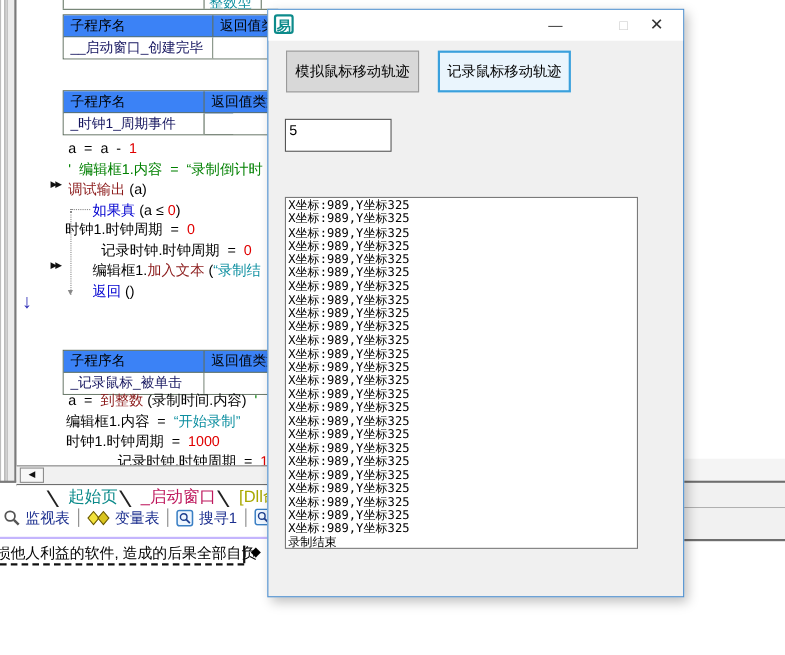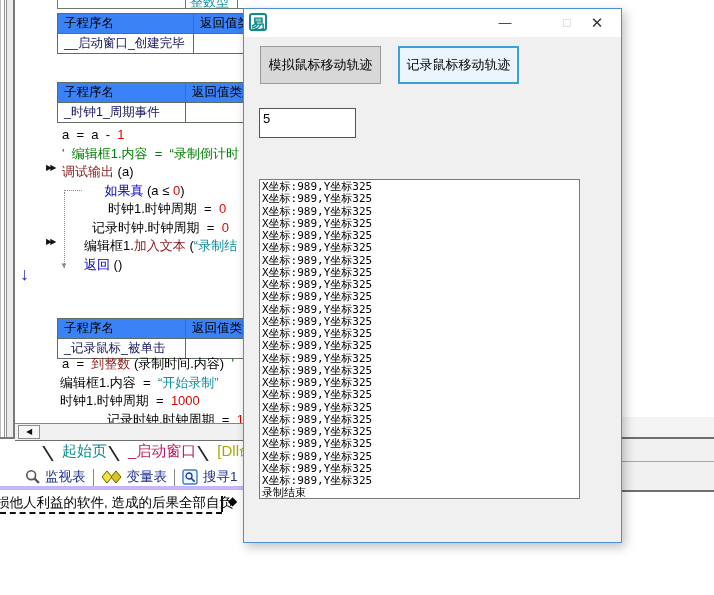--- a/index.html
+++ b/index.html
@@ -52,22 +52,22 @@
 
   .tabbar{position:absolute;left:15px;top:441px;width:228px;height:20px;background:#fff;
           display:flex;align-items:flex-end;font-size:15px;overflow:hidden;}
   .tsep{width:8px;height:15px;border-left:2px solid #222;transform:skewX(32deg);
         margin:0 5px 0 6px;flex:none;}
   .tsep.first{margin-left:32px;}
   .tab{white-space:nowrap;flex:none;}
   .tab0{color:#0b8a8a;} .tab1{color:#be185d;} .tab2{color:#a8a800;}
 
   .toolbar{position:absolute;left:0;top:462px;width:243px;height:28px;background:#fff;
-           border-bottom:4px solid #c4b5fd;display:flex;align-items:flex-end;
-           font-size:13.5px;color:#1c2f8f;overflow:hidden;box-sizing:border-box;padding-left:22px;}
+           border-bottom:2px solid #c4b5fd;display:flex;align-items:flex-start;
+           font-size:13.5px;color:#1c2f8f;overflow:hidden;box-sizing:border-box;}
   .titem{display:flex;align-items:center;gap:4px;white-space:nowrap;flex:none;}
   .tdiv{width:1px;height:17px;background:#888;margin:0 7px;flex:none;}
   .ticon{flex:none;display:block;}
 
   .statusbar{position:absolute;left:0;top:490px;width:243px;height:28px;background:#fff;}
   .status-text{position:absolute;left:-4px;top:4px;font-size:13.5px;color:#000;white-space:nowrap;}
   .status-dash{position:absolute;left:0;top:22px;width:222px;border-top:2px dashed #111;}
   .status-vbar{position:absolute;left:221px;top:6px;width:2px;height:16px;background:#111;}
   .status-diamond{position:absolute;left:228px;top:4px;font-size:12px;color:#000;}
 
@@ -140,22 +140,22 @@
       <div class="brow" style="display:flex;gap:26px;">
         <div class="cell c1">_时钟1_周期事件</div>
         <div class="cell c2"></div>
       </div>
     </div>
 
     <div id="code1" class="codeblock">
         <div class="code-line" style="padding-left: 62px;"><span class="c-p">a  =  a  -  </span><span class="c-n">1</span></div>
         <div class="code-line" style="padding-left: 62px;"><span class="c-m">'  编辑框1.内容  =  “录制倒计时</span></div>
         <div class="code-line" style="padding-left: 62px;"><span class="c-c">调试输出</span><span class="c-p"> (a)</span></div>
-        <div class="code-line" style="padding-left: 50px; text-align: center;"><span class="c-k">如果真</span><span class="c-p"> (a ≤ </span><span class="c-n">0</span><span class="c-p">)</span></div>
-        <div class="code-line" style="padding-left: 108px;"><span class="c-p">时钟1.时钟周期  =  </span><span class="c-n">0</span></div>
+        <div class="code-line" style="padding-left: 84px;"><span class="c-k">如果真</span><span class="c-p"> (a ≤ </span><span class="c-n">0</span><span class="c-p">)</span></div>
+        <div class="code-line" style="padding-left: 59px;"><span class="c-p">时钟1.时钟周期  =  </span><span class="c-n">0</span></div>
         <div class="code-line" style="padding-left: 92px;"><span class="c-p">记录时钟.时钟周期  =  </span><span class="c-n">0</span></div>
         <div class="code-line" style="padding-left: 84px;"><span class="c-p">编辑框1.</span><span class="c-c">加入文本</span><span class="c-p"> (</span><span class="c-s">“录制结</span></div>
         <div class="code-line" style="padding-left: 84px;"><span class="c-k">返回</span><span class="c-p"> ()</span></div>
       </div>
     <div class="tree-h"></div>
     <div class="tree-v"></div>
     <span class="mk mk-bp1">▶▶</span>
     <span class="mk mk-bp2">▶▶</span>
     <span class="mk mk-end">▼</span>
     <span class="mk mk-down">↓</span>

